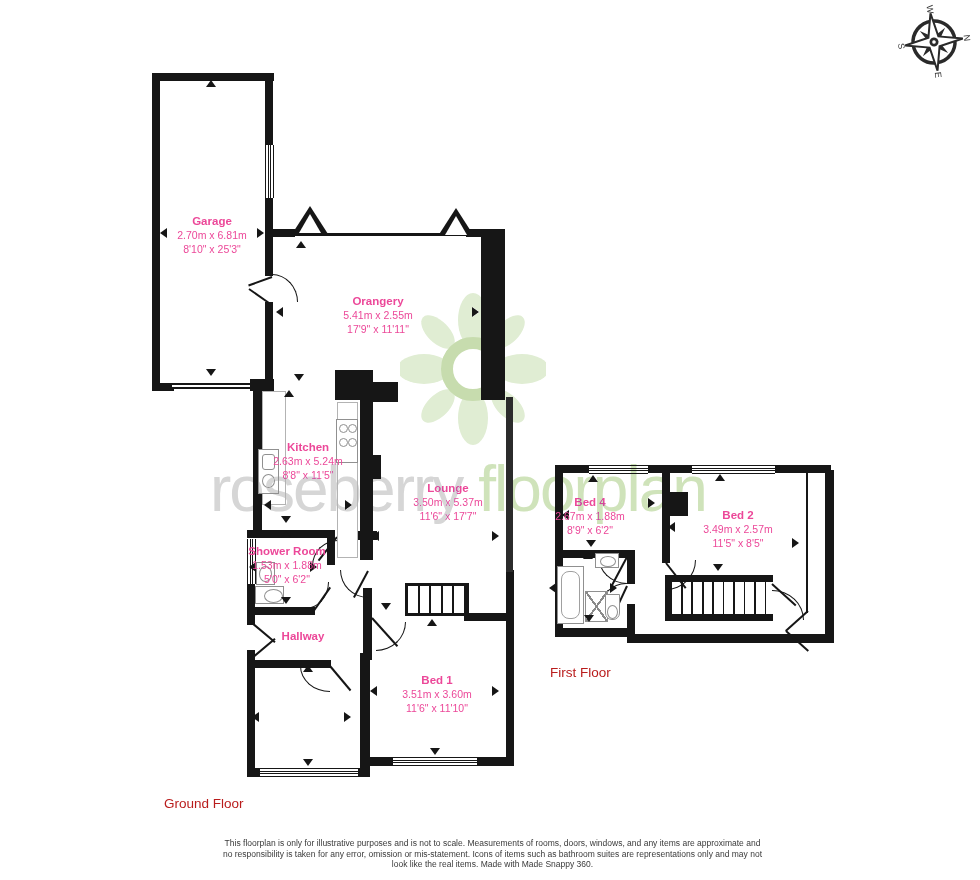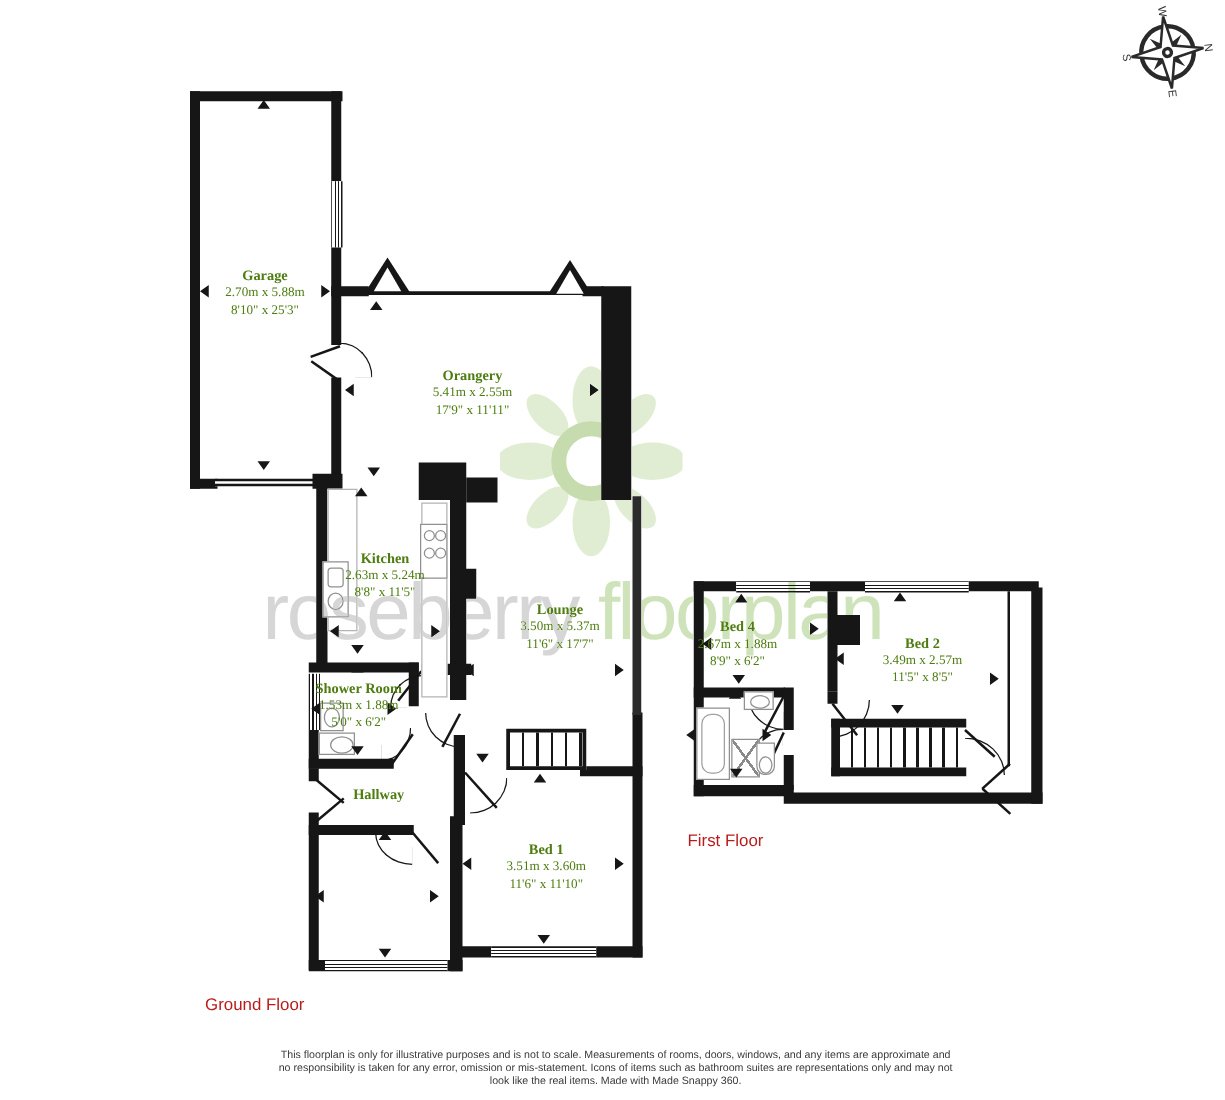--- a/index.html
+++ b/index.html
@@ -29,21 +29,21 @@
   .arc.br{border-bottom-width:1.6px;border-right-width:1.6px;border-bottom-right-radius:100% 100%;}
   .stairs1{position:absolute;box-sizing:border-box;border:3px solid #161616;
            background:#fff repeating-linear-gradient(to right,transparent 0 9.5px,#161616 9.5px 11.5px);}
   .stairs2{position:absolute;box-sizing:border-box;border:7px solid #161616;border-right:none;
            background:#fff repeating-linear-gradient(to right,transparent 0 8.5px,#161616 8.5px 10.5px);}
   .counter{position:absolute;box-sizing:border-box;border:1px solid #b3b3b3;background:#fff;}
   .fixture{position:absolute;box-sizing:border-box;border:1.5px solid #909090;background:#fff;}
   .tub-inner{position:absolute;left:3px;top:4px;right:3px;bottom:4px;border:1.2px solid #a0a0a0;border-radius:8px;}
   .oval{position:absolute;border:1.2px solid #909090;border-radius:50%;}
   .showerx{background-image:linear-gradient(to top right,transparent 47%,#8a8a8a 47% 53%,transparent 53%),linear-gradient(to bottom right,transparent 47%,#8a8a8a 47% 53%,transparent 53%);}
-  .room-label{position:absolute;text-align:center;color:#4d7c0f;z-index:30;font-family:Liberation Serif, serif;}
+  .room-label{position:absolute;text-align:center;color:#ec4899;z-index:30;}
   .rn{font-weight:bold;font-size:11.5px;line-height:14px;}
   .rd{font-size:10.5px;line-height:14px;}
   .floor-label{position:absolute;font-size:13.5px;color:#b91c1c;z-index:30;}
   .wm{position:absolute;mix-blend-mode:darken;pointer-events:none;z-index:40;}
   .wm-text{left:210px;top:452px;font-size:64px;letter-spacing:-2px;white-space:nowrap;font-weight:400;}
   .wm-gray{color:#d6d6d6;}
   .wm-green{color:#cfe3ba;margin-left:16px;}
   .disclaimer{position:absolute;left:220px;top:838px;width:545px;text-align:center;
               font-size:8.5px;line-height:10.5px;color:#3a3a3a;z-index:30;}
 </style>
@@ -218,21 +218,21 @@
   <i class="tri left" style="left:549px;top:583px"></i>
   <i class="tri right" style="left:610px;top:583px"></i>
   <i class="tri down" style="left:584px;top:615px"></i>
   <i class="tri up" style="left:715px;top:474px"></i>
   <i class="tri left" style="left:668px;top:522px"></i>
   <i class="tri right" style="left:792px;top:538px"></i>
   <i class="tri down" style="left:713px;top:564px"></i>
 
   <div class="room-label" style="left:142px;top:214px;width:140px">
     <div class="rn">Garage</div>
-    <div class="rd">2.70m x 5.88m</div>
+    <div class="rd">2.70m x 6.81m</div>
     <div class="rd">8'10" x 25'3"</div>
   </div>
   <div class="room-label" style="left:308px;top:294px;width:140px">
     <div class="rn">Orangery</div>
     <div class="rd">5.41m x 2.55m</div>
     <div class="rd">17'9" x 11'11"</div>
   </div>
   <div class="room-label" style="left:238px;top:440px;width:140px">
     <div class="rn">Kitchen</div>
     <div class="rd">2.63m x 5.24m</div>

